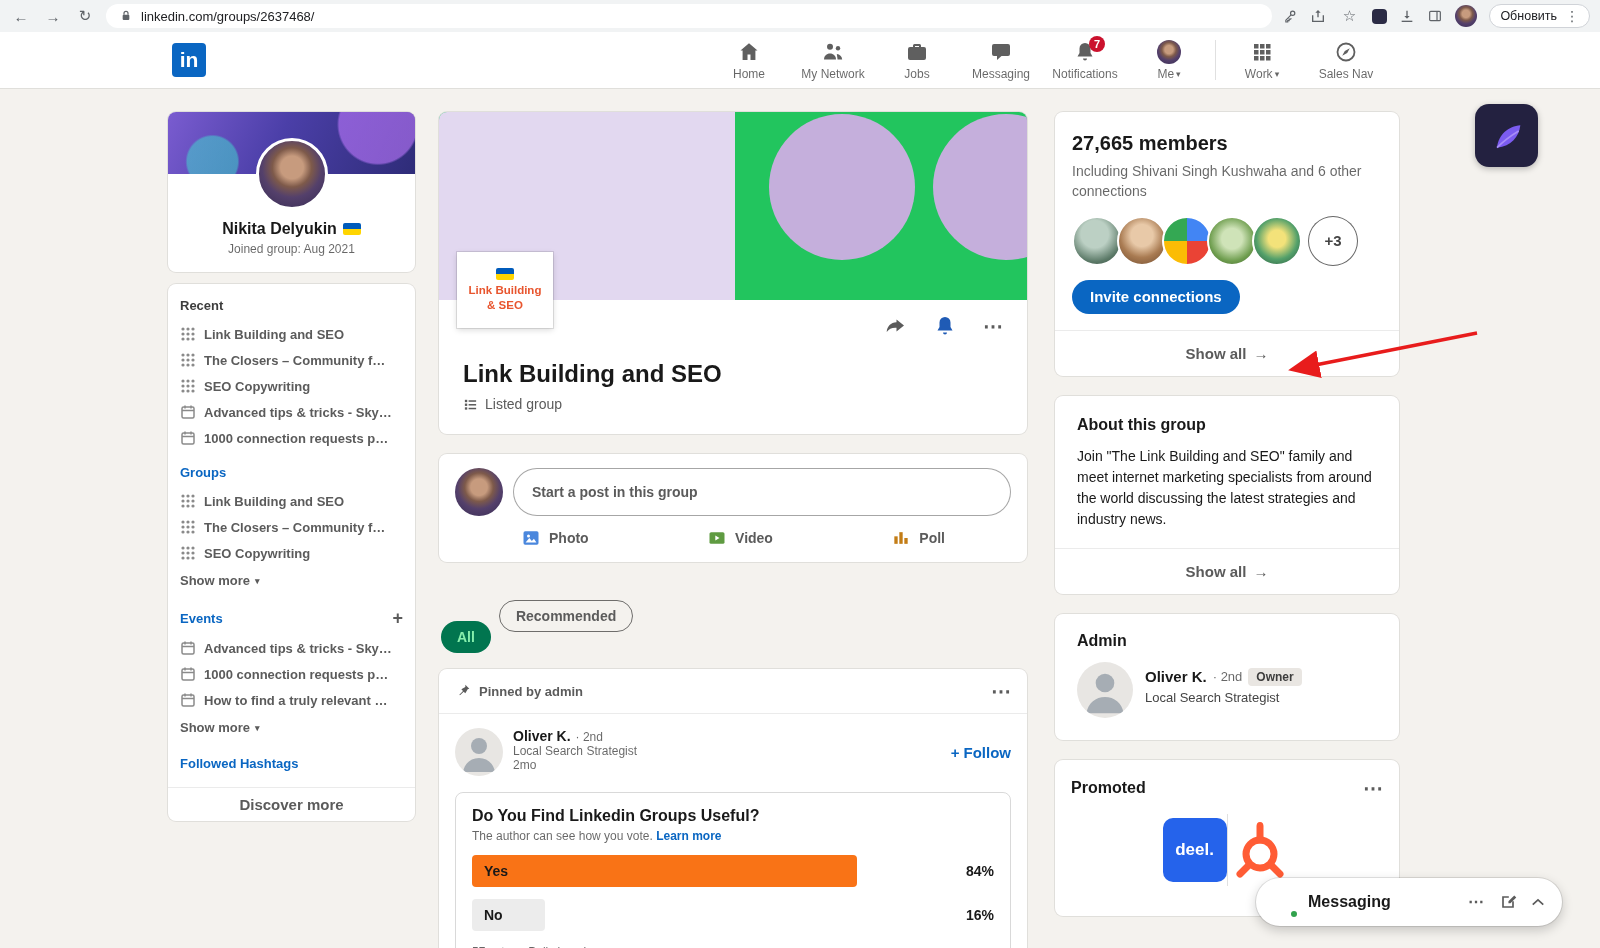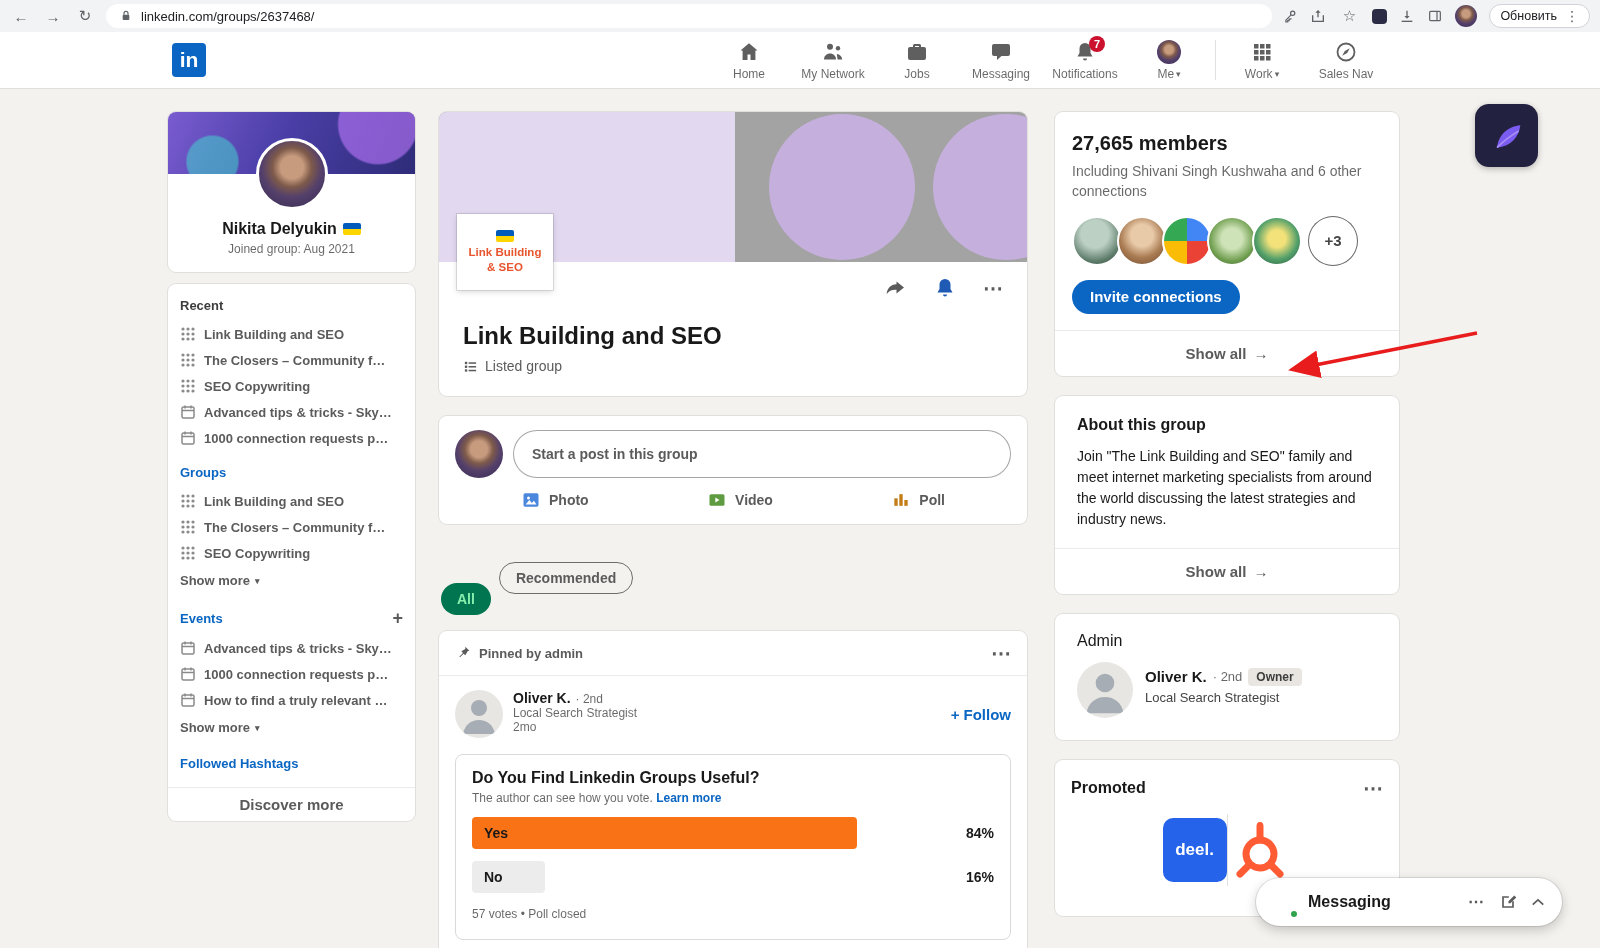--- a/index.html
+++ b/index.html
@@ -116,21 +116,21 @@
   .show-more {
     display: flex; align-items: center; gap: 5px; padding: 7px 12px 7px 12px;
     font-size: 13px; font-weight: bold; color: #5b5b5b; cursor: pointer;
   }
   .hashtags { padding: 14px 12px 6px; }
   .discover-more {
     border-top: 1px solid rgba(0,0,0,.08); margin-top: 10px; text-align: center;
     padding: 8px 0; font-size: 15px; font-weight: bold; color: #5b5b5b; cursor: pointer;
   }
   
-  .hero-cover { height: 150px; background: #a3a3a3; position: relative; }
+  .hero-cover { height: 188px; background: #22c55e; position: relative; }
   .hero-cover .rect { position: absolute; left: 0; top: 0; bottom: 0; width: 296px; background: #e2d8f0; }
   .hero-cover .c1 { position: absolute; left: 330px; top: 2px; width: 146px; height: 146px; border-radius: 50%; background: #c5afdc; }
   .hero-cover .c2 { position: absolute; right: -52px; top: 2px; width: 146px; height: 146px; border-radius: 50%; background: #c5afdc; }
   .hero-logo {
     position: absolute; left: 18px; bottom: -28px; width: 96px; height: 76px;
     background: #fff; box-shadow: 0 0 0 1px rgba(0,0,0,.1), 0 2px 6px rgba(0,0,0,.15);
     display: flex; flex-direction: column; align-items: center; justify-content: center; gap: 3px;
     z-index: 2;
   }
   .hero-logo .txt { color: #e8552e; font-weight: bold; font-size: 11.5px; line-height: 1.25; text-align: center; }
@@ -217,21 +217,21 @@
   .show-all-row {
     border-top: 1px solid rgba(0,0,0,.08); margin: 16px -17px 0; height: 46px;
     display: flex; align-items: center; justify-content: center; gap: 7px;
     font-size: 15px; font-weight: bold; color: #5b5b5b; cursor: pointer;
   }
   .about-card { margin-top: 20px; padding: 20px 22px 0; }
   .about-title { font-size: 16px; font-weight: bold; }
   .about-text { margin-top: 12px; font-size: 14px; line-height: 1.5; color: #191919; }
   .about-card .show-all-row { margin: 18px -22px 0; }
   .admin-card { margin-top: 20px; padding: 18px 22px 22px; }
-  .admin-title { font-size: 16px; font-weight: normal; margin-bottom: 12px; }
+  .admin-title { font-size: 16px; font-weight: bold; margin-bottom: 12px; }
   .admin-row { display: flex; gap: 12px; align-items: flex-start; }
   .admin-avatar { width: 56px; height: 56px; }
   .admin-name-line { display: flex; align-items: center; gap: 6px; margin-top: 6px; }
   .admin-name { font-size: 15px; font-weight: bold; cursor: pointer; }
   .admin-degree { font-size: 13px; color: rgba(0,0,0,.6); }
   .owner-badge { background: #e9e6e2; border-radius: 4px; padding: 2px 8px; font-size: 12px; font-weight: bold; color: #3d3d3d; }
   .admin-headline { font-size: 13px; color: #444; margin-top: 4px; }
   .promoted-card { margin-top: 20px; padding: 16px 16px 30px; }
   .promoted-head { display: flex; align-items: center; justify-content: space-between; }
   .promoted-title { font-size: 16px; font-weight: bold; }

